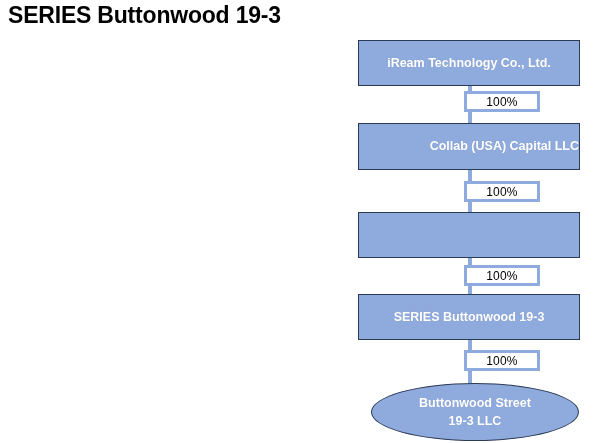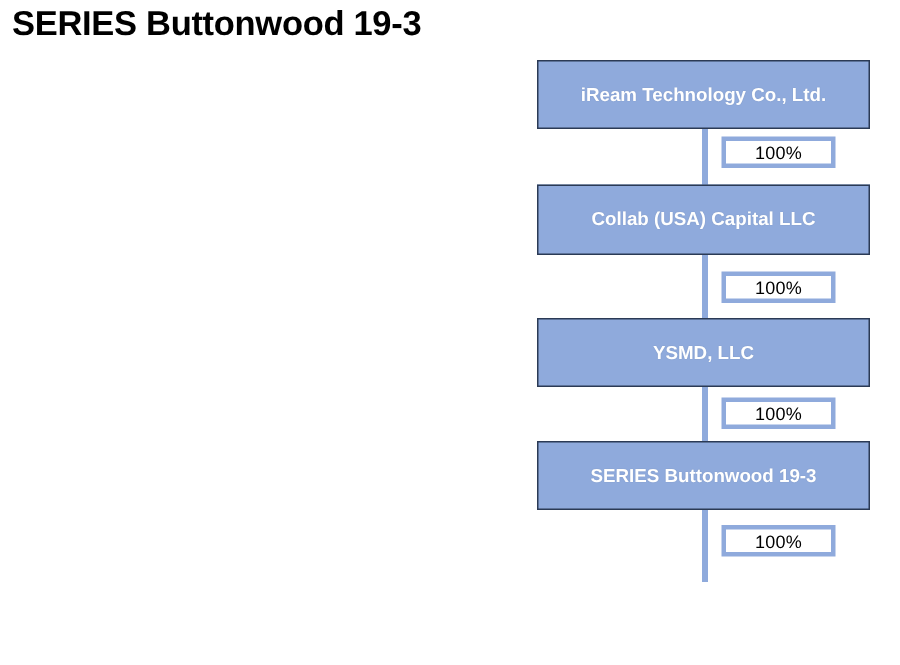--- a/index.html
+++ b/index.html
@@ -50,38 +50,38 @@
     flex-direction: column;
     align-items: center;
     justify-content: center;
     text-align: center;
     text-shadow: 0 0 1px rgba(0,0,0,0.12);
   }
 
   .node-line { display: block; white-space: nowrap; }
 
   #node-1 { top: 40px;  height: 46px; }
-  #node-2 { top: 123px; height: 47px; }
+  #node-2 { top: 123px; height: 47px; align-items: flex-end; }
   #node-3 { top: 212px; height: 46px; }
   #node-4 { top: 294px; height: 46px; }
 
   .connector {
     position: absolute;
     left: 468px;
     width: 4px;
     background: #8FAADC;
   }
   #connector-1 { top: 86px;  height: 38px; }
   #connector-2 { top: 170px; height: 43px; }
   #connector-3 { top: 258px; height: 37px; }
   #connector-4 { top: 340px; height: 48px; }
 
   .pct-label {
     position: absolute;
-    left: 481px;
+    left: 464px;
     width: 76px;
     height: 21px;
     box-sizing: border-box;
     background: #ffffff;
     border: 3px solid #8FAADC;
     color: #000000;
     font-size: 12px;
     font-weight: normal;
     display: flex;
     align-items: center;
@@ -130,27 +130,30 @@
   <div class="pct-label" id="pct-1">100%</div>
 
   <div class="node-box" id="node-2">
     <span class="node-line">Collab (USA) Capital LLC</span>
   </div>
 
   <div class="connector" id="connector-2"></div>
   <div class="pct-label" id="pct-2">100%</div>
 
   <div class="node-box" id="node-3">
-    <span class="node-line">YSMD, LLC</span>
   </div>
 
   <div class="connector" id="connector-3"></div>
   <div class="pct-label" id="pct-3">100%</div>
 
   <div class="node-box" id="node-4">
     <span class="node-line">SERIES Buttonwood 19-3</span>
   </div>
 
   <div class="connector" id="connector-4"></div>
   <div class="pct-label" id="pct-4">100%</div>
 
+  <div id="node-5">
+    <span class="node-line">Buttonwood Street</span>
+    <span class="node-line">19-3 LLC</span>
+  </div>
 
 </div>
 
 </body></html>

